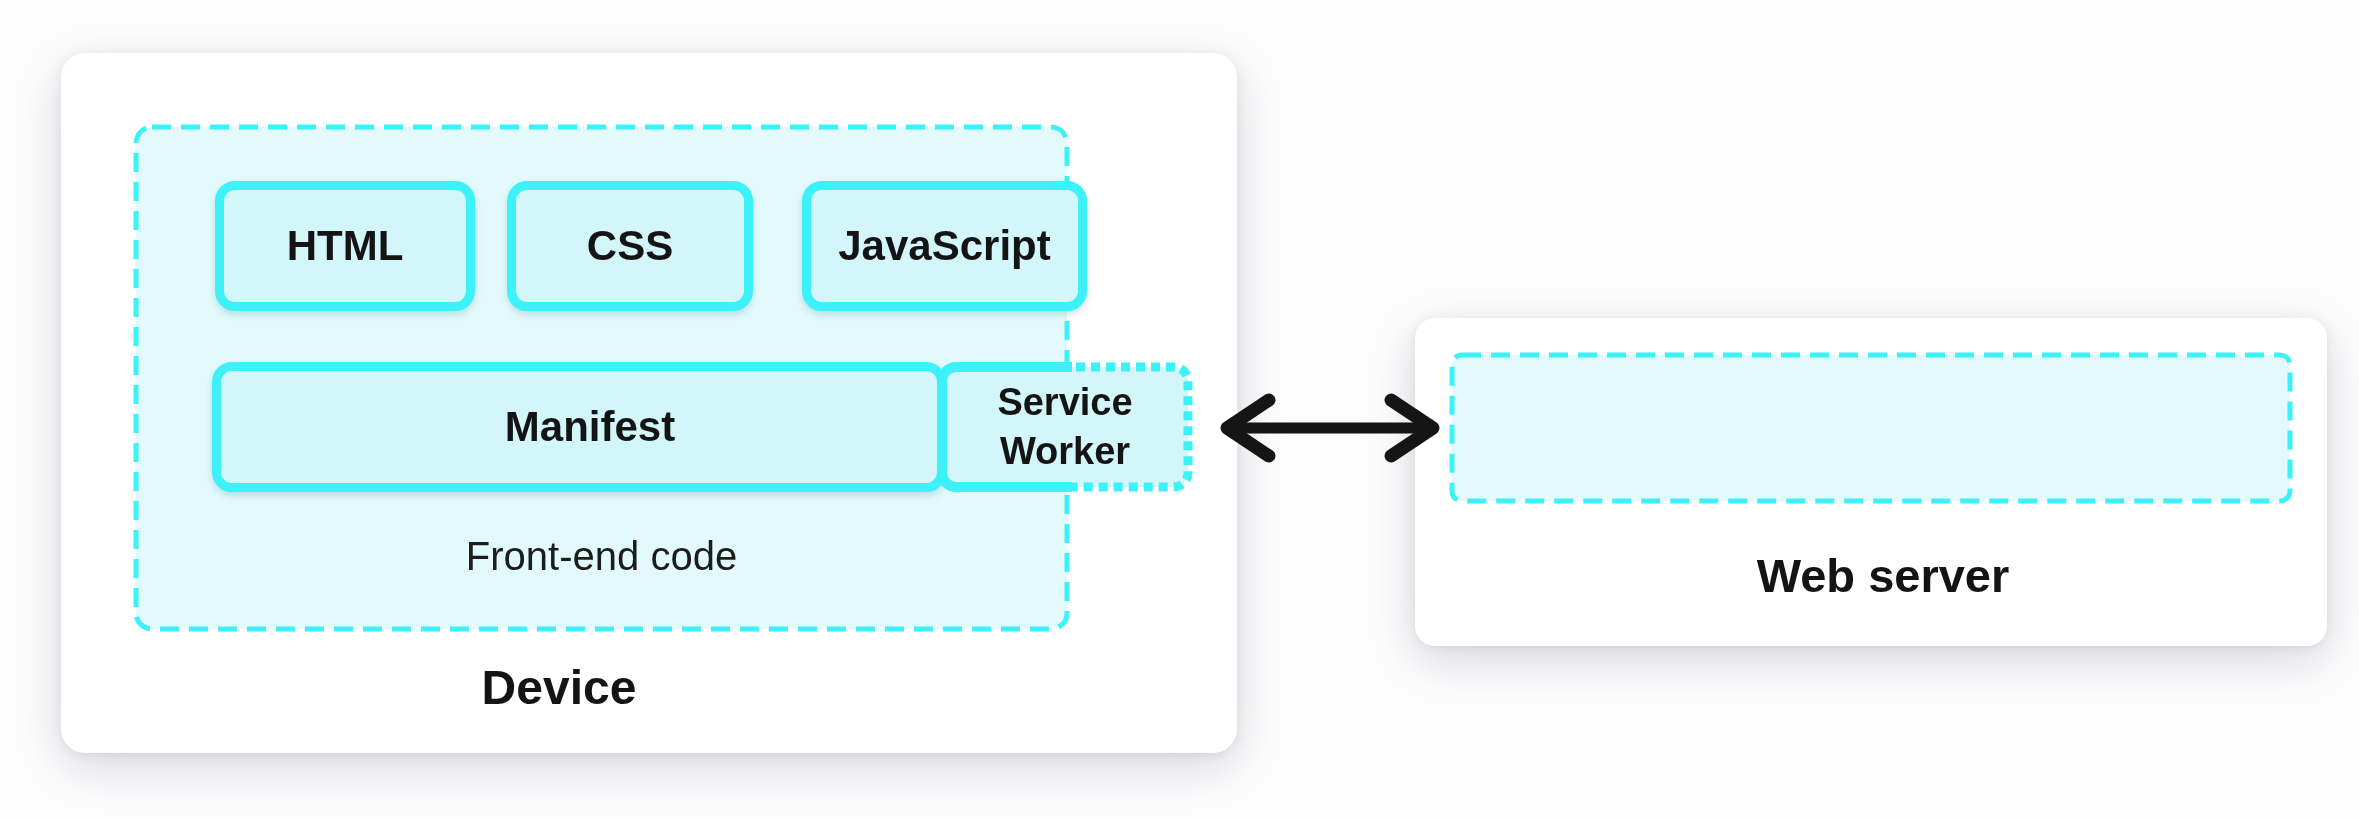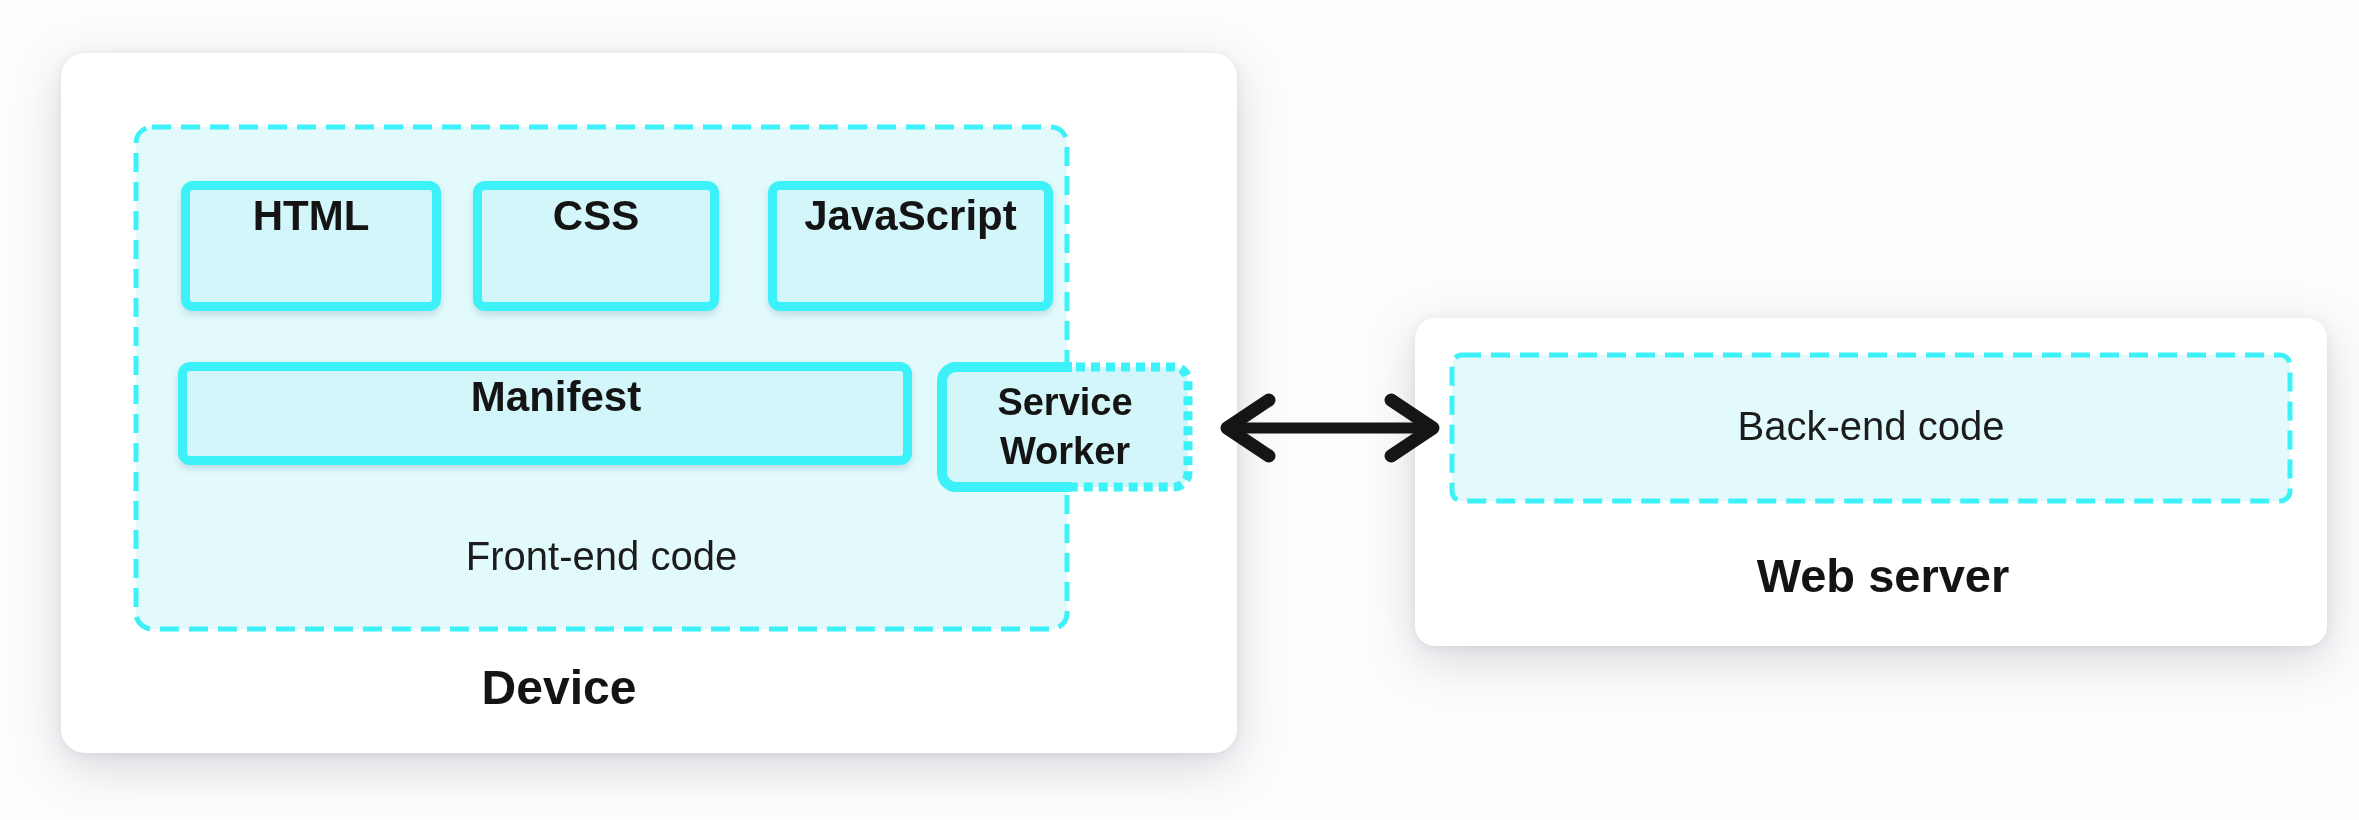--- a/index.html
+++ b/index.html
@@ -15,24 +15,25 @@
 
   .panel {
     background: var(--panel-bg, #ffffff);
     border-radius: 24px;
     box-shadow: 0 14px 50px rgba(125,130,140,0.30), 0 2px 10px rgba(125,130,140,0.14);
   }
 
   .solid-box {
     background: var(--solid-box-fill, #d2f6fa);
     border: 9px solid var(--accent, #3df1f8);
-    border-radius: 12px;
+    border-radius: 20px;
     box-shadow: 0 4px 7px rgba(0,90,110,0.16);
-    display: flex; align-items: flex-start; justify-content: center;
+    display: flex; align-items: center; justify-content: center;
     box-sizing: border-box;
+    margin-left: 34px;
   }
 
   .box-label {
     font-weight: bold;
     font-size: 42px;
     text-align: center;
     line-height: 1.25;
   }
 
   .sw-label {
@@ -73,21 +74,21 @@
   </div>
 
   <div class="abs solid-box" style="left:473px; top:181px; width:246px; height:130px;">
     <span class="box-label">CSS</span>
   </div>
 
   <div class="abs solid-box" style="left:768px; top:181px; width:285px; height:130px;">
     <span class="box-label">JavaScript</span>
   </div>
 
-  <div class="abs solid-box" style="left:178px; top:362px; width:734px; height:103px;padding-left:22px;">
+  <div class="abs solid-box" style="left:178px; top:362px; width:734px; height:130px;padding-left:22px;">
     <span class="box-label">Manifest</span>
   </div>
 
   <svg class="abs" style="left:925px; top:350px;" width="280" height="155" viewBox="0 0 280 155">
     <defs>
       <clipPath id="swL">
           <rect x="0" y="0" width="147" height="155"></rect>
         </clipPath>
       <clipPath id="swR">
           <rect x="147" y="0" width="133" height="155"></rect>
@@ -101,21 +102,20 @@
 
   <div class="abs caption" style="left:136px; top:534px; width:931px;">Front-end code</div>
 
   <div class="abs big-title" style="left:61px; top:660px; width:972px;">Device</div>
 
   <div class="abs panel" style="left:1415px; top:318px; width:912px; height:328px; border-radius:20px;"></div>
 
   <svg class="abs" style="left:1442px; top:345px;" width="856" height="166" viewBox="0 0 856 166">
     <rect x="10" y="10" width="838" height="146" rx="10" style="fill: var(--container-fill, #E2FAFC); stroke: var(--accent, #3DF1F8);" stroke-width="5" stroke-dasharray="19 10"></rect>
   </svg>
-  <div class="abs centered-flex caption" style="left:1452px; top:353px; width:838px; height:147px;">Back-end code</div>
 
   <div class="abs big-title" style="left:1415px; top:548px; width:912px; font-size:47px;">Web server</div>
 
   <svg class="abs" style="left:1210px; top:386px;" width="240" height="84" viewBox="0 0 240 84">
     <g style="stroke: var(--arrow, #151515);" fill="none">
       <line x1="24" y1="42" x2="216" y2="42" stroke-width="11"></line>
       <path d="M59 14 L17 42 L59 70" stroke-width="13" stroke-linecap="round" stroke-linejoin="round"></path>
       <path d="M181 14 L223 42 L181 70" stroke-width="13" stroke-linecap="round" stroke-linejoin="round"></path>
     </g>
   </svg>

